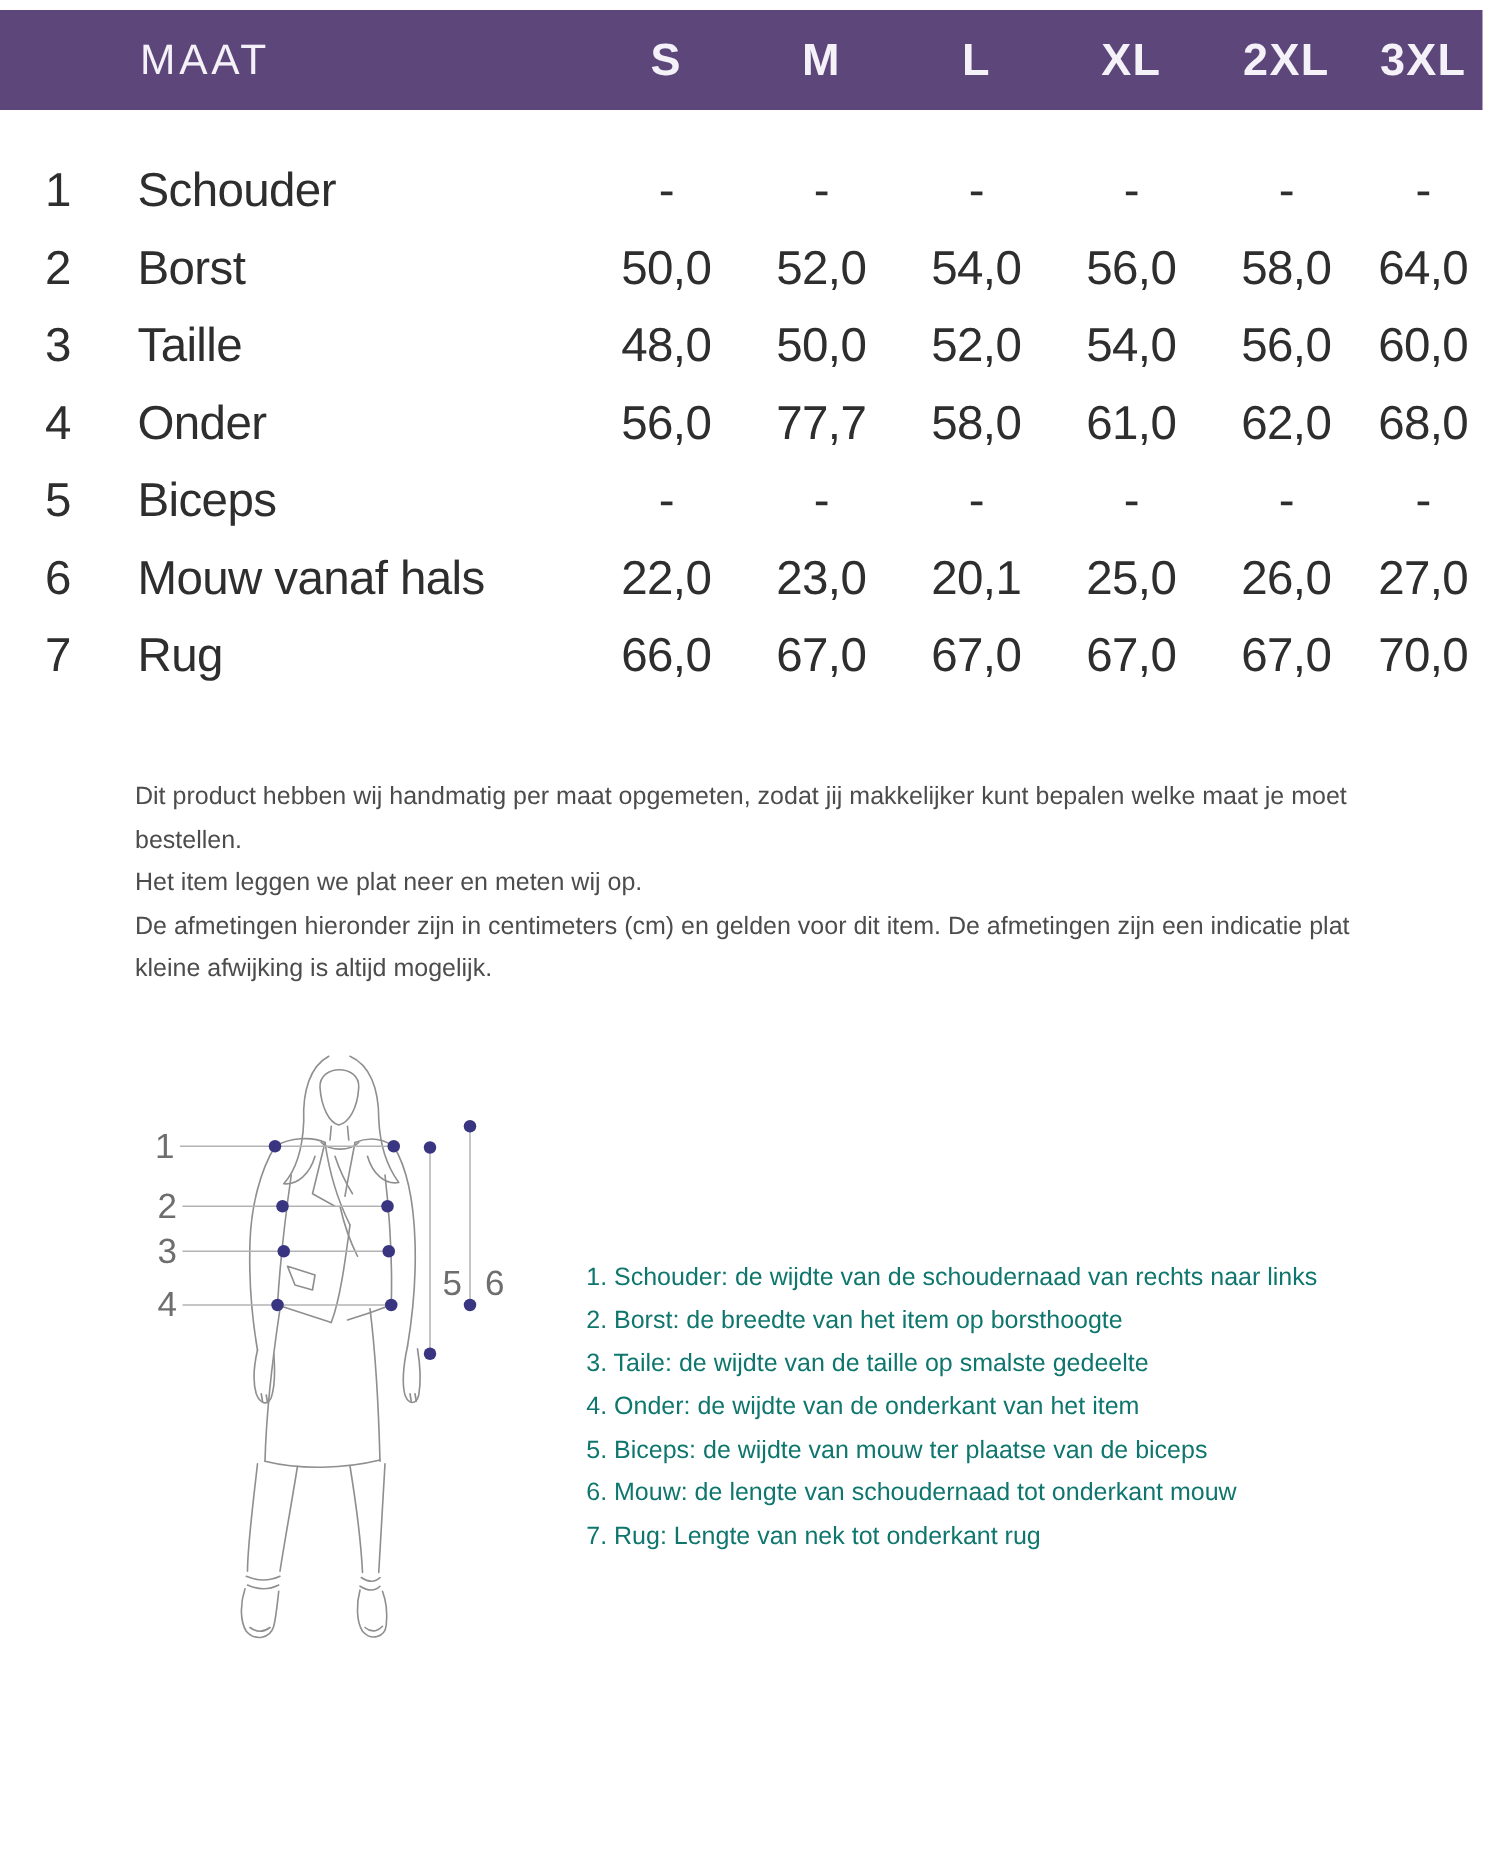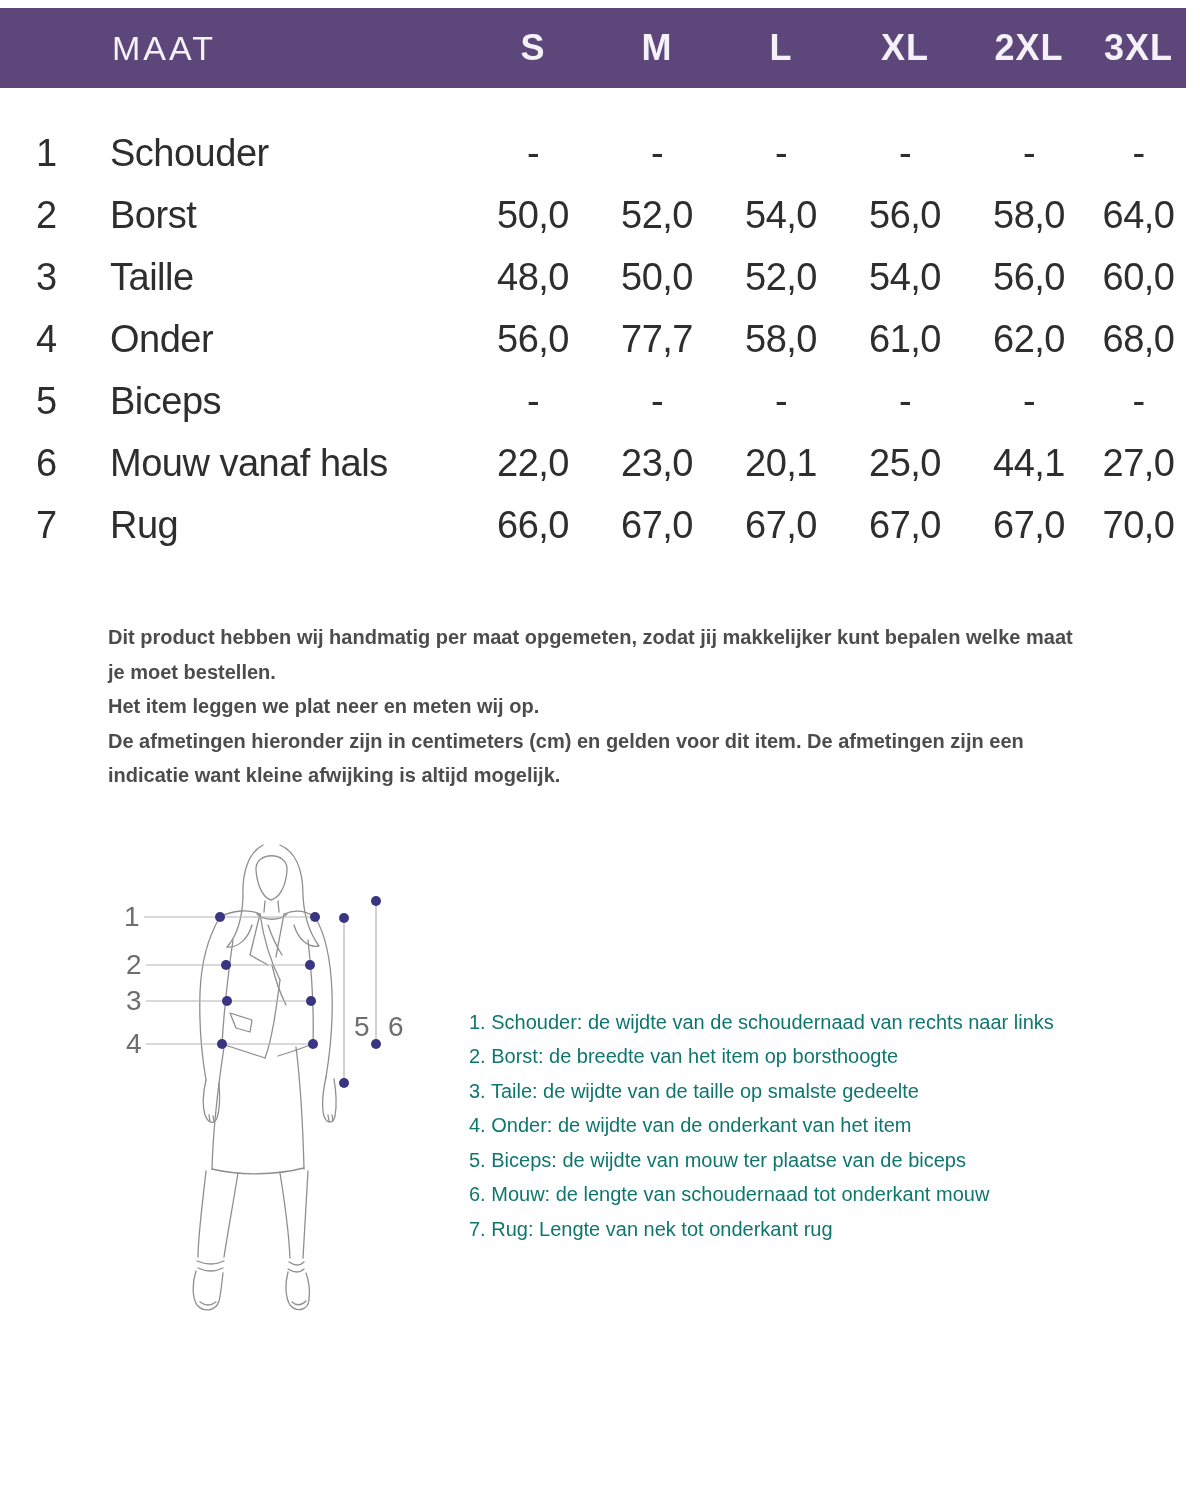--- a/index.html
+++ b/index.html
@@ -46,21 +46,21 @@
     color:#2e2e2e;
     letter-spacing:-0.5px;
   }
   .row .num { padding-left:36px; }
   .row .val { text-align:center; }
   
   .notes {
     margin:64px 0 0 108px;
     width:975px;
     font-size:20px;
-    font-weight:700;
+    font-weight:400;
     color:#4c4c4c;
   }
   .notes p { margin:0; line-height:34.5px; }
   
   .figure-section { position:relative; height:698px; }
   .figure-svg { position:absolute; left:100px; top:32px; }
   .legend {
     position:absolute; left:469px; top:212px;
     font-size:20px; font-weight:300; color:#0f766e;
   }
@@ -135,39 +135,39 @@
       <div class="cell val">-</div>
       <div class="cell val">-</div>
     </div>
     <div class="row size-grid">
       <div class="cell num">6</div>
       <div class="cell label">Mouw vanaf hals</div>
       <div class="cell val">22,0</div>
       <div class="cell val">23,0</div>
       <div class="cell val">20,1</div>
       <div class="cell val">25,0</div>
-      <div class="cell val">44,1</div>
+      <div class="cell val">26,0</div>
       <div class="cell val">27,0</div>
     </div>
     <div class="row size-grid">
       <div class="cell num">7</div>
       <div class="cell label">Rug</div>
       <div class="cell val">66,0</div>
       <div class="cell val">67,0</div>
       <div class="cell val">67,0</div>
       <div class="cell val">67,0</div>
       <div class="cell val">67,0</div>
       <div class="cell val">70,0</div>
     </div>
   </div>
 
 <div class="notes">
   <p>Dit product hebben wij handmatig per maat opgemeten, zodat jij makkelijker kunt bepalen welke maat je moet bestellen.</p>
   <p>Het item leggen we plat neer en meten wij op.</p>
-  <p>De afmetingen hieronder zijn in centimeters (cm) en gelden voor dit item. De afmetingen zijn een indicatie want kleine afwijking is altijd mogelijk.</p>
+  <p>De afmetingen hieronder zijn in centimeters (cm) en gelden voor dit item. De afmetingen zijn een indicatie plat kleine afwijking is altijd mogelijk.</p>
 </div>
 
 <div class="figure-section">
 
   <svg class="figure-svg" width="360" height="520" viewBox="0 0 360 520">
 
     <g class="sketch">
 
       <path d="M163,20 C148,28 142,48 143,72 C142,96 136,112 127,122 C138,123 148,114 152,100"></path>
       <path d="M180,20 C196,27 203,46 203,70 C204,95 211,110 219,121 C208,123 198,114 194,100"></path>

